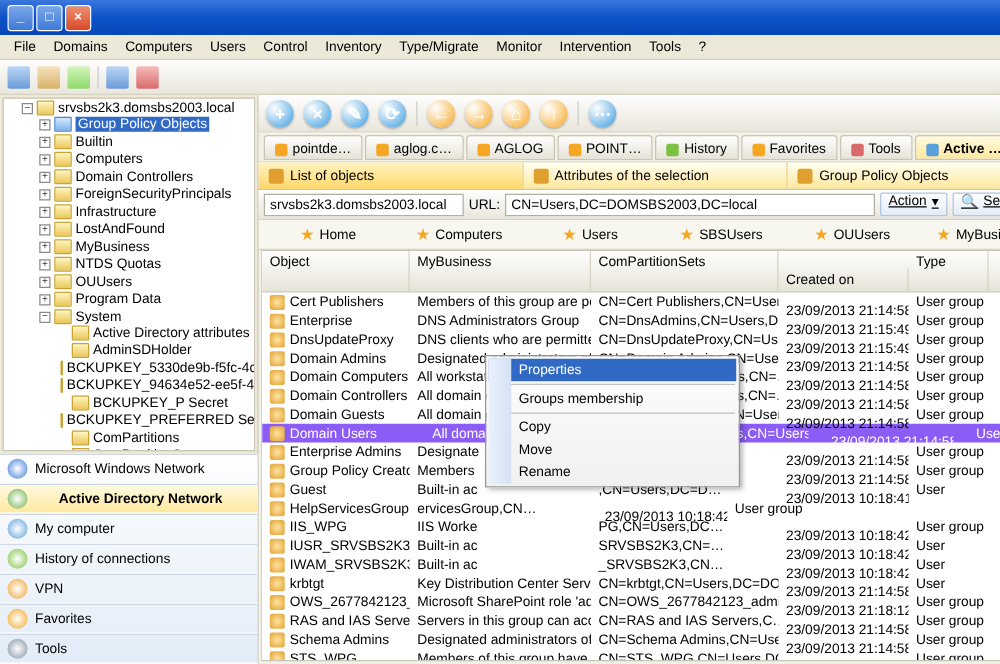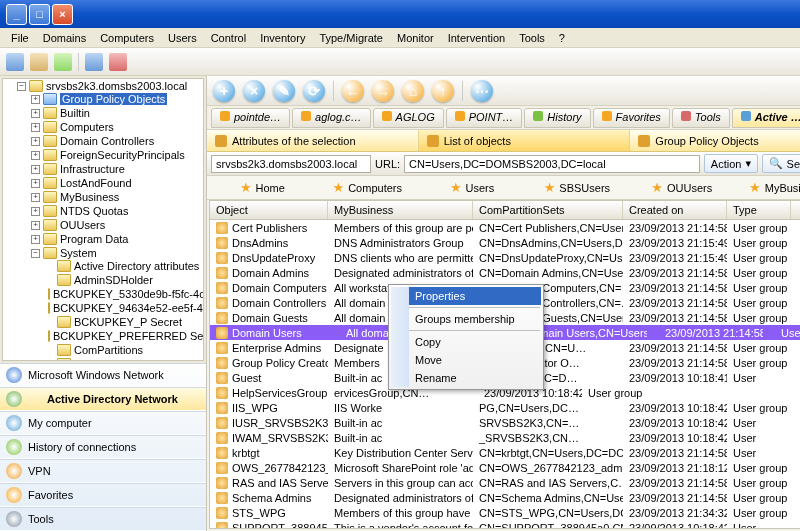--- a/index.html
+++ b/index.html
@@ -34,46 +34,46 @@
 .acc-item { height: 24px; border-top: 1px solid #cfd9e6; border-bottom: 1px solid #fff; display: flex; align-items: center; padding: 0 6px; gap: 6px; cursor: pointer; }
 .acc-item.active { font-weight: bold; background: linear-gradient(#fffbe0,#ffe89e); gap: 25px; }
 .acc-ico { width: 16px; height: 16px; border-radius: 50%; }
 
 .right { flex: 1; display: flex; flex-direction: column; background: #f3f2ea; }
 
 .r-tools { height: 30px; display: flex; align-items: center; padding: 0 6px; gap: 8px; background: linear-gradient(#fefefe,#e9e6dc); border-bottom: 1px solid #d6d2c2; }
 .circ { width: 22px; height: 22px; border-radius: 50%; display: flex; align-items: center; justify-content: center; color: #fff; font-size: 14px; font-weight: bold; box-shadow: 0 1px 2px rgba(0,0,0,.3); }
 
 .r-tabs { height: 24px; display: flex; align-items: center; padding: 0 4px; gap: 2px; background: #f3f1e6; border-bottom: 1px solid #d6d2c2; }
-.tab { height: 20px; padding: 2px 8px; background: linear-gradient(#fefefe,#e6e3d7); border: 1px solid #c9c6b8; border-radius: 3px 3px 0 0; display: flex; align-items: flex-start; gap: 4px; cursor: pointer; font-style: italic; }
+.tab { height: 20px; padding: 2px 8px; background: linear-gradient(#fefefe,#e6e3d7); border: 1px solid #c9c6b8; border-radius: 3px 3px 0 0; display: flex; align-items: flex-end; gap: 4px; cursor: pointer; }
 .tab.active { background: linear-gradient(#fffbe0,#ffe89e); font-weight: bold; }
 .tabico { width: 10px; height: 10px; }
 
 .r-catbar { height: 22px; display: flex; background: linear-gradient(#fffef0,#ffe89e); border-bottom: 1px solid #d8c877; }
 .cat { flex: 1; display: flex; align-items: center; padding: 0 8px; gap: 5px; border-right: 1px solid #e6d693; cursor: pointer; }
 .cat.active { background: linear-gradient(#fff3c0,#ffd76a); }
 
 .r-url { height: 24px; display: flex; align-items: center; padding: 2px 4px; gap: 4px; background: linear-gradient(#fefefe,#e9e6dc); border-bottom: 1px solid #d6d2c2; }
 .r-url input { height: 18px; border: 1px solid #b1afa1; padding: 0 4px; background: #fff; }
-.pill { height: 19px; padding: 0 6px; background: linear-gradient(#fefefe,#e2ecf7); border: 1px solid #b1c5de; border-radius: 2px; display: flex; align-items: center; gap: 4px; cursor: pointer; }
+.pill { height: 19px; padding: 0 6px; background: linear-gradient(#fefefe,#e2ecf7); border: 1px solid #b1c5de; border-radius: 2px; display: flex; align-items: flex-start; gap: 4px; cursor: pointer; text-decoration: underline; }
 
 .r-stars { height: 24px; display: flex; align-items: center; padding: 0 4px; gap: 2px; background: #f8f7ef; border-bottom: 1px solid #d6d2c2; }
 .star-tab { flex: 1; display: flex; align-items: center; justify-content: center; gap: 4px; height: 20px; cursor: pointer; }
 .star { color: #f5a623; font-size: 13px; }
 
 .r-grid { flex: 1; overflow: auto; background: #fff; border: 1px solid #c9c6b8; margin: 0 2px 2px; position: relative; }
 .ghead { display: flex; background: linear-gradient(#fefefe,#e6e3d7); border-bottom: 1px solid #c9c6b8; position: sticky; top: 0; }
 .ghead .gc { padding: 3px 6px; border-right: 1px solid #d6d2c2; }
-.gc.c0 { width: 118px; } .gc.c1 { width: 145px; } .gc.c2 { width: 150px; } .gc.c3 { width: 104px; } .gc.c4 { width: 64px; }
+.gc.c0 { width: 118px; } .gc.c1 { width: 145px; } .gc.c2 { width: 150px; } .gc.c3 { width: 104px; margin-top: 14px; } .gc.c4 { width: 64px; }
 .grow { display: flex; align-items: center; height: 15px; }
 .grow.sel { background: #8b5cf6; color: #fff; gap: 12px; }
 .grow .gc { padding: 1px 6px; white-space: nowrap; overflow: hidden; text-overflow: ellipsis; display: flex; align-items: center; gap: 4px; }
 .uico { width: 12px; height: 12px; background: radial-gradient(#ffe3a0,#e0a030); border-radius: 2px; flex-shrink: 0; }
 
-.ctxmenu { position: absolute; left: 388px; top: 284px; width: 156px; background: linear-gradient(#fefefe,#f0f0f0); border: 1px solid #979797; box-shadow: 2px 2px 4px rgba(0,0,0,.3); z-index: 100; padding: 2px; }
+.ctxmenu { position: absolute; left: 388px; top: 284px; width: 204px; background: linear-gradient(#fefefe,#f0f0f0); border: 1px solid #979797; box-shadow: 2px 2px 4px rgba(0,0,0,.3); z-index: 100; padding: 2px; }
 .ctxmenu .mi { padding: 3px 24px; cursor: default; }
 .ctxmenu .mi.hov { background: #316ac5; color: #fff; }
 .ctxmenu .sep { height: 1px; background: #c0c0c0; margin: 2px 1px; }
 .ctxmenu .gutter { position: absolute; left: 2px; top: 2px; bottom: 2px; width: 18px; background: linear-gradient(90deg,#e9f0fb,#d5e3f6); }
 </style>
 </head>
 <body>
 
 <div class="titlebar">
   <div class="winbtn min">_</div>
@@ -337,27 +337,27 @@
         <div class="tab">
           <span class="tabico" style="background:#d86a6a;border-radius:2px"></span>
           <span>Tools</span>
         </div>
         <div class="tab active">
           <span class="tabico" style="background:#5aa0d8;border-radius:2px"></span>
           <span>Active …</span>
         </div>
       </div>
     <div class="r-catbar" id="catbar">
+        <div class="cat active">
+          <span style="width:12px;height:12px;background:#e0a030;border-radius:2px"></span>
+          <span>List of objects</span>
+        </div>
         <div class="cat">
           <span style="width:12px;height:12px;background:#e0a030;border-radius:2px"></span>
           <span>Attributes of the selection</span>
-        </div>
-        <div class="cat active">
-          <span style="width:12px;height:12px;background:#e0a030;border-radius:2px"></span>
-          <span>List of objects</span>
         </div>
         <div class="cat">
           <span style="width:12px;height:12px;background:#e0a030;border-radius:2px"></span>
           <span>Group Policy Objects</span>
         </div>
       </div>
     <div class="r-url">
       <input style="width: 160px;" value="srvsbs2k3.domsbs2003.local">
       <span>URL:</span>
       <input style="flex: 1 1 0%;" value="CN=Users,DC=DOMSBS2003,DC=local">
@@ -412,21 +412,21 @@
               <span>Cert Publishers</span>
             </div>
             <div class="gc c1">Members of this group are pe…</div>
             <div class="gc c2">CN=Cert Publishers,CN=User…</div>
             <div class="gc c3">23/09/2013 21:14:58</div>
             <div class="gc c4">User group</div>
           </div>
           <div class="grow">
             <div class="gc c0">
               <span class="uico"></span>
-              <span>DnsAdmins</span>
+              <span>Enterprise</span>
             </div>
             <div class="gc c1">DNS Administrators Group</div>
             <div class="gc c2">CN=DnsAdmins,CN=Users,D…</div>
             <div class="gc c3">23/09/2013 21:15:49</div>
             <div class="gc c4">User group</div>
           </div>
           <div class="grow">
             <div class="gc c0">
               <span class="uico"></span>
               <span>DnsUpdateProxy</span>

